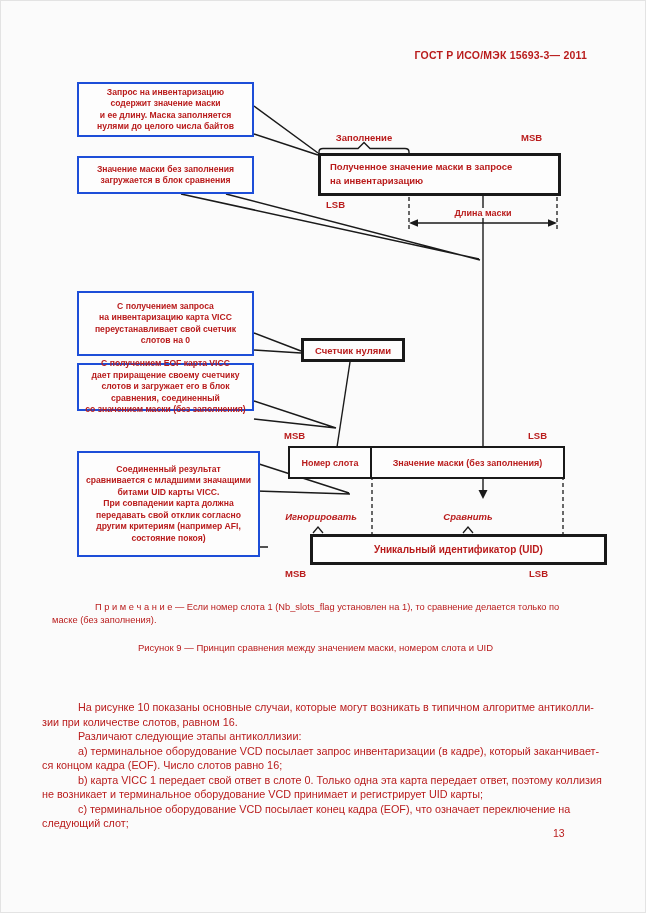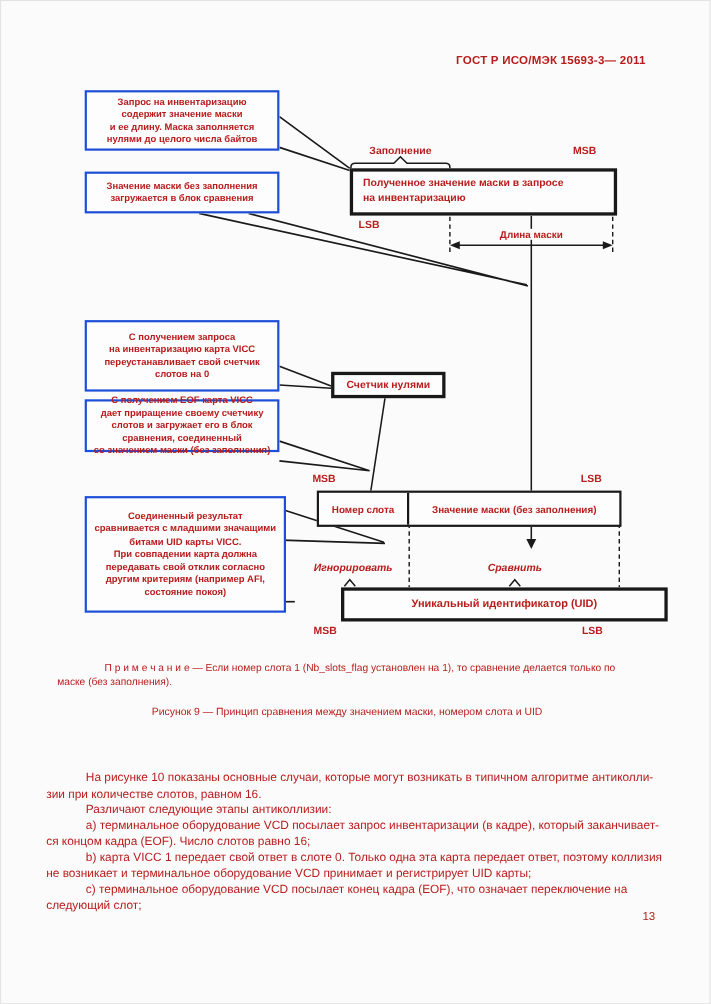--- a/index.html
+++ b/index.html
@@ -141,15 +141,15 @@
     <div class="bodyline">зии при количестве слотов, равном 16.</div>
     <div class="bodyline ind">Различают следующие этапы антиколлизии:</div>
     <div class="bodyline ind">а) терминальное оборудование VCD посылает запрос инвентаризации (в кадре), который заканчивает-</div>
     <div class="bodyline">ся концом кадра (EOF). Число слотов равно 16;</div>
     <div class="bodyline ind">b) карта VICC 1 передает свой ответ в слоте 0. Только одна эта карта передает ответ, поэтому коллизия</div>
     <div class="bodyline">не возникает и терминальное оборудование VCD принимает и регистрирует UID карты;</div>
     <div class="bodyline ind">c) терминальное оборудование VCD посылает конец кадра (EOF), что означает переключение на</div>
     <div class="bodyline">следующий слот;</div>
   </div>
 
-  <div class="abs pnum" style="left:583px;top:826px;">13</div>
+  <div class="abs pnum" style="left:552px;top:826px;">13</div>
 
 </div>
 
 </body></html>

